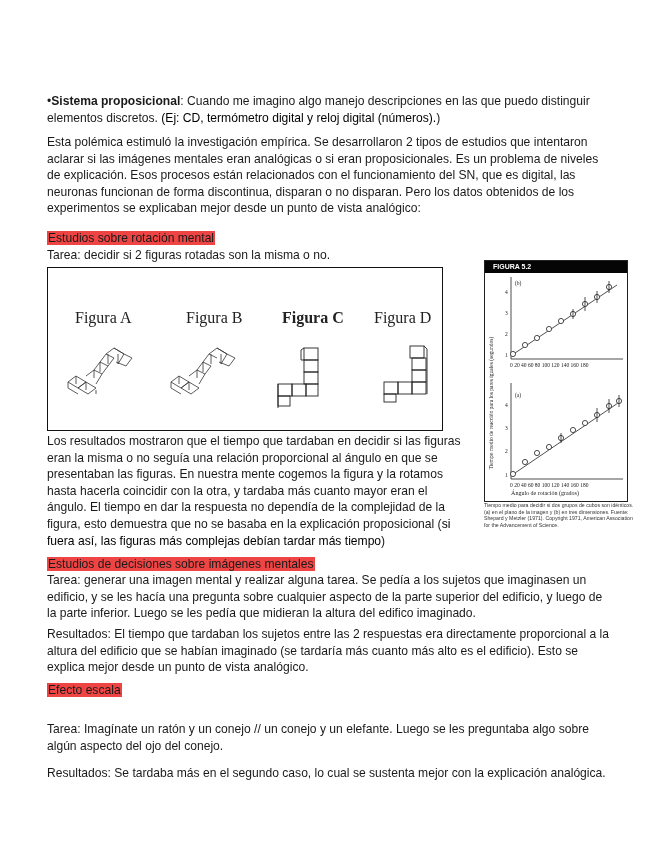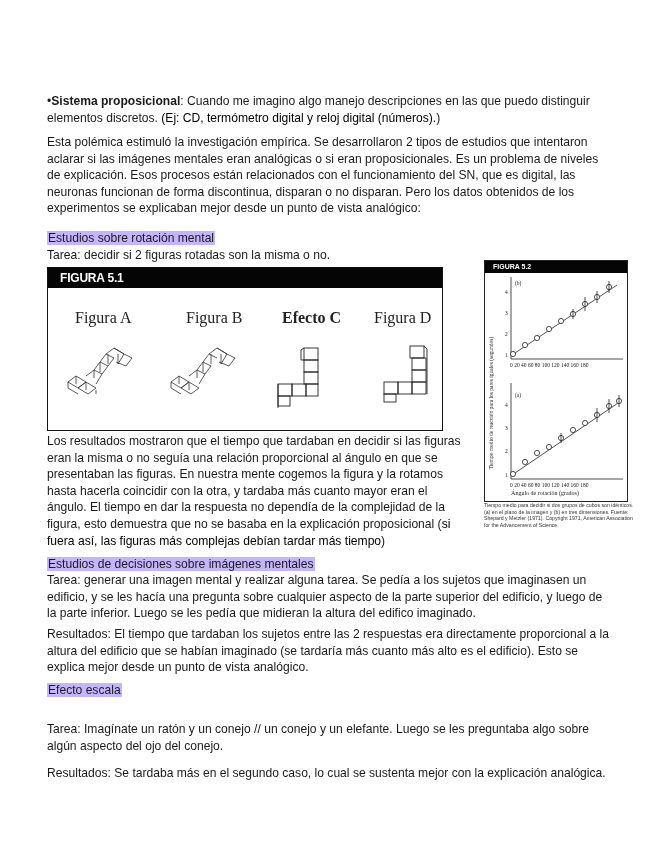--- a/index.html
+++ b/index.html
@@ -3,21 +3,21 @@
   <meta charset="utf-8">
   <style>
     html, body { margin: 0; padding: 0; background: #ffffff; }
     body {
       width: 655px; height: 848px; position: relative; overflow: hidden;
       font-family: "Liberation Sans", sans-serif; color: #1a1a1a;
       font-size: 12.1px; line-height: 16.6px;
     }
     .p { position: absolute; left: 47px; margin: 0; }
     .blue { color: #000000; }
-    .hl { background: #c4b5fd; padding: 0 1px; }
+    .hl { background: #ef4444; padding: 0 1px; }
     b { font-weight: bold; }
 
     
     .fig51 {
       position: absolute; left: 47px; top: 267px; width: 394px; height: 162px;
       border: 1px solid #111; background: #fff;
     }
     .fig51 .bar {
       height: 20px; background: #050505; color: #fff; font-weight: bold;
       font-size: 12px; line-height: 20px; padding-left: 12px; letter-spacing: -0.2px;
@@ -50,24 +50,23 @@
 </p>
 
 <p class="p" style="top:134px; width:565px;">Esta polémica estimuló la investigación empírica. Se desarrollaron 2 tipos de estudios que intentaron aclarar si las imágenes mentales eran analógicas o si eran proposicionales. Es un problema de niveles de explicación. Esos procesos están relacionados con el funcionamiento del SN, que es digital, las neuronas funcionan de forma discontinua, disparan o no disparan. Pero los datos obtenidos de los experimentos se explicaban mejor desde un punto de vista analógico:</p>
 
 <p class="p" style="top:230px;">
   <span class="hl">Estudios sobre rotación mental</span>
 </p>
 <p class="p" style="top:247px;">Tarea: decidir si 2 figuras rotadas son la misma o no.</p>
 
 <div class="fig51">
-  <div class="bar">FIGURA 5.1</div>
   <span class="lbl" style="left:27px;">Figura A</span>
   <span class="lbl" style="left:138px;text-align:center;">Figura B</span>
-  <span class="lbl" style="left:234px; font-weight:bold;">Efecto C</span>
+  <span class="lbl" style="left:234px; font-weight:bold;">Figura C</span>
   <span class="lbl" style="left:326px;">Figura D</span>
 
   <svg style="left:15px; top:72px;" width="75" height="60" viewBox="0 0 75 60">
     <g fill="none" stroke="#333" stroke-width="0.8">
       <path d="M5 42 l8 -6 l10 6 l-8 6 z M15 48 l8 -6 l10 6 l-8 6 z M23 36 l8 -6 l8 4 M31 30 l6 -8 l8 4 M37 22 l6 -8 l8 4 M43 14 l8 -6 l10 6 M51 8 l10 6 l-6 10 M61 14 l8 4 l-6 8 l-10 -4"></path>
       <path d="M13 36 l0 8 M23 42 l0 8 M31 30 l0 8 M37 22 l0 10 M45 14 l0 10 M55 14 l0 10"></path>
       <path d="M5 42 l0 6 l10 6 M33 54 l0 -4 M39 34 l-6 10 M45 26 l-6 8 M51 18 l-6 8"></path>
     </g>
   </svg>
 

